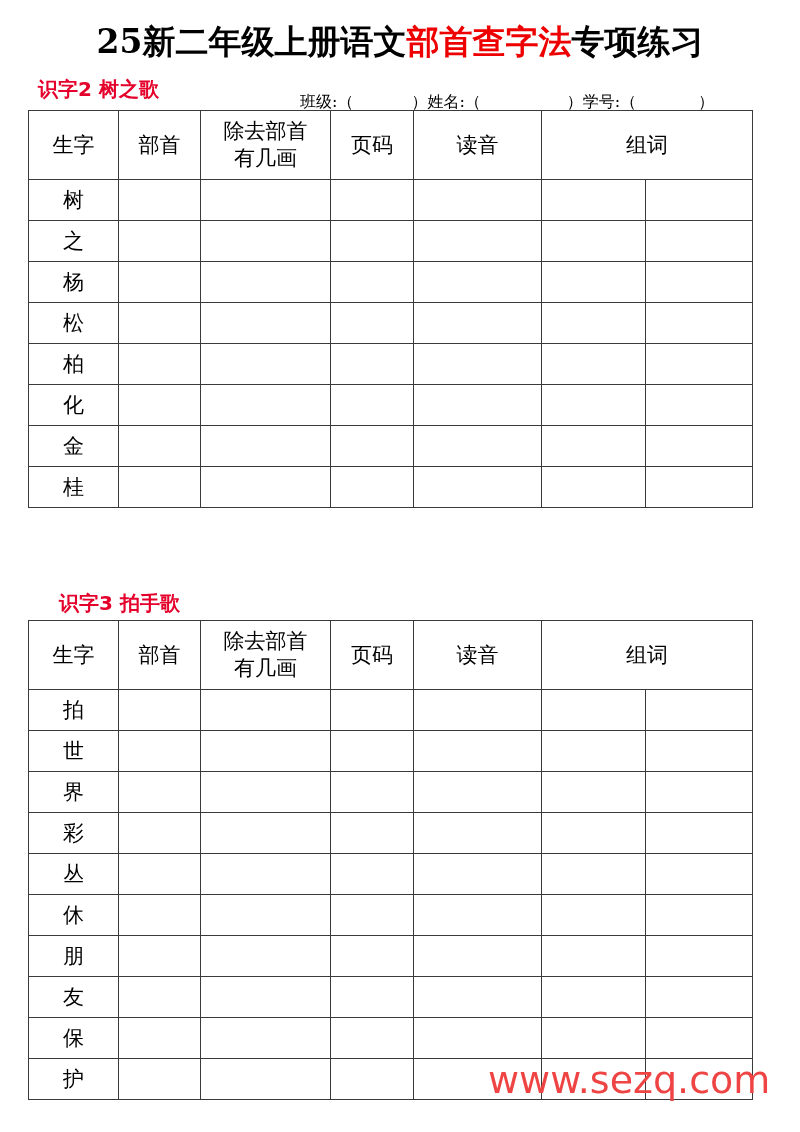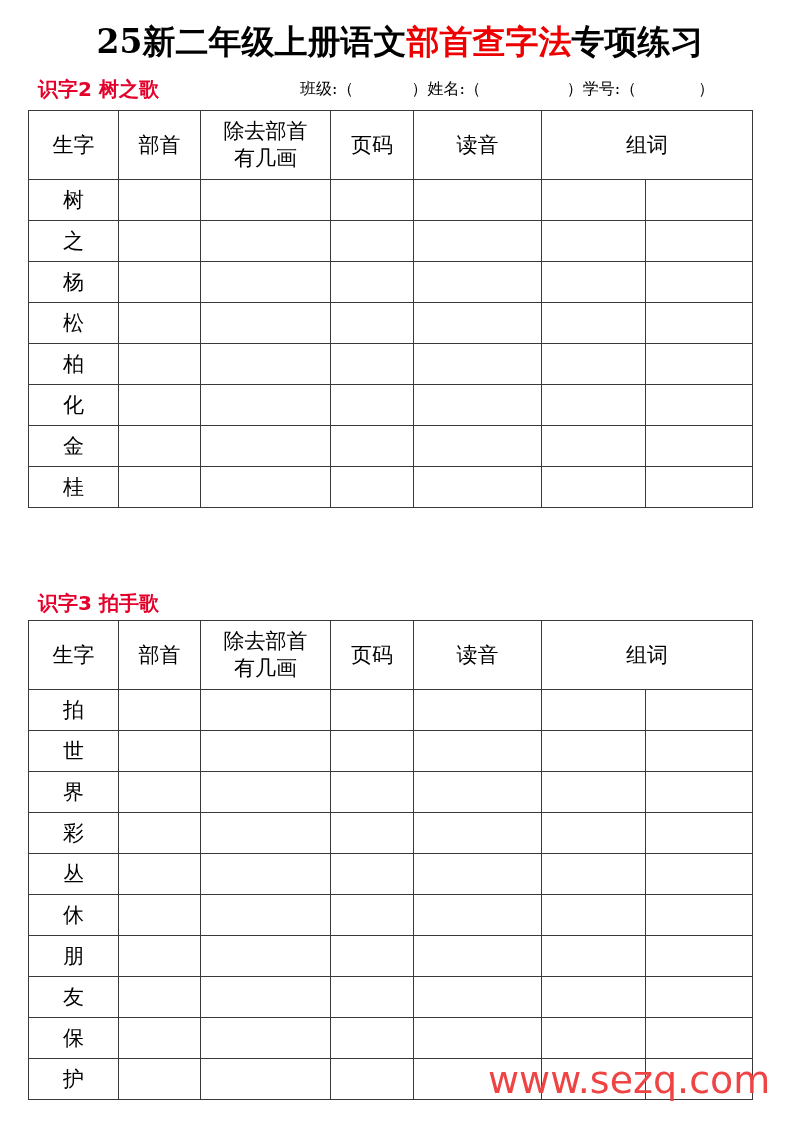--- a/index.html
+++ b/index.html
@@ -56,21 +56,21 @@
     top: 0;
     color: #e4002b;
     font-family: "DejaVu Sans", "Liberation Sans", sans-serif;
     font-size: 20px;
     font-weight: bold;
     white-space: nowrap;
   }
   .student-fields {
     position: absolute;
     left: 270px;
-    top: 0;
+    top: 13px;
     width: 470px;
     font-family: "DejaVu Serif", "Liberation Serif", serif;
     font-size: 16px;
     color: #000000;
     white-space: nowrap;
   }
   .student-fields .fld {
     display: inline-block;
   }
   .student-fields .gap-a { display:inline-block; width: 58px; }
@@ -240,21 +240,21 @@
           <td></td>
           <td></td>
           <td></td>
           <td></td>
           <td></td>
           <td></td>
         </tr>
       </tbody>
   </table>
 
-  <div class="section-head" style="top:590px;">
+  <div class="section-head" style="top:590px;margin-left:21px;">
     <div class="section-label">识字3  拍手歌</div>
   </div>
 
   <table class="sheet-table" id="table-2" style="left:28px; top:620px; width:724px;">
     <colgroup>
       <col class="col-char">
         <col class="col-rad">
         <col class="col-strk">
       <col class="col-page">
         <col class="col-pron">

